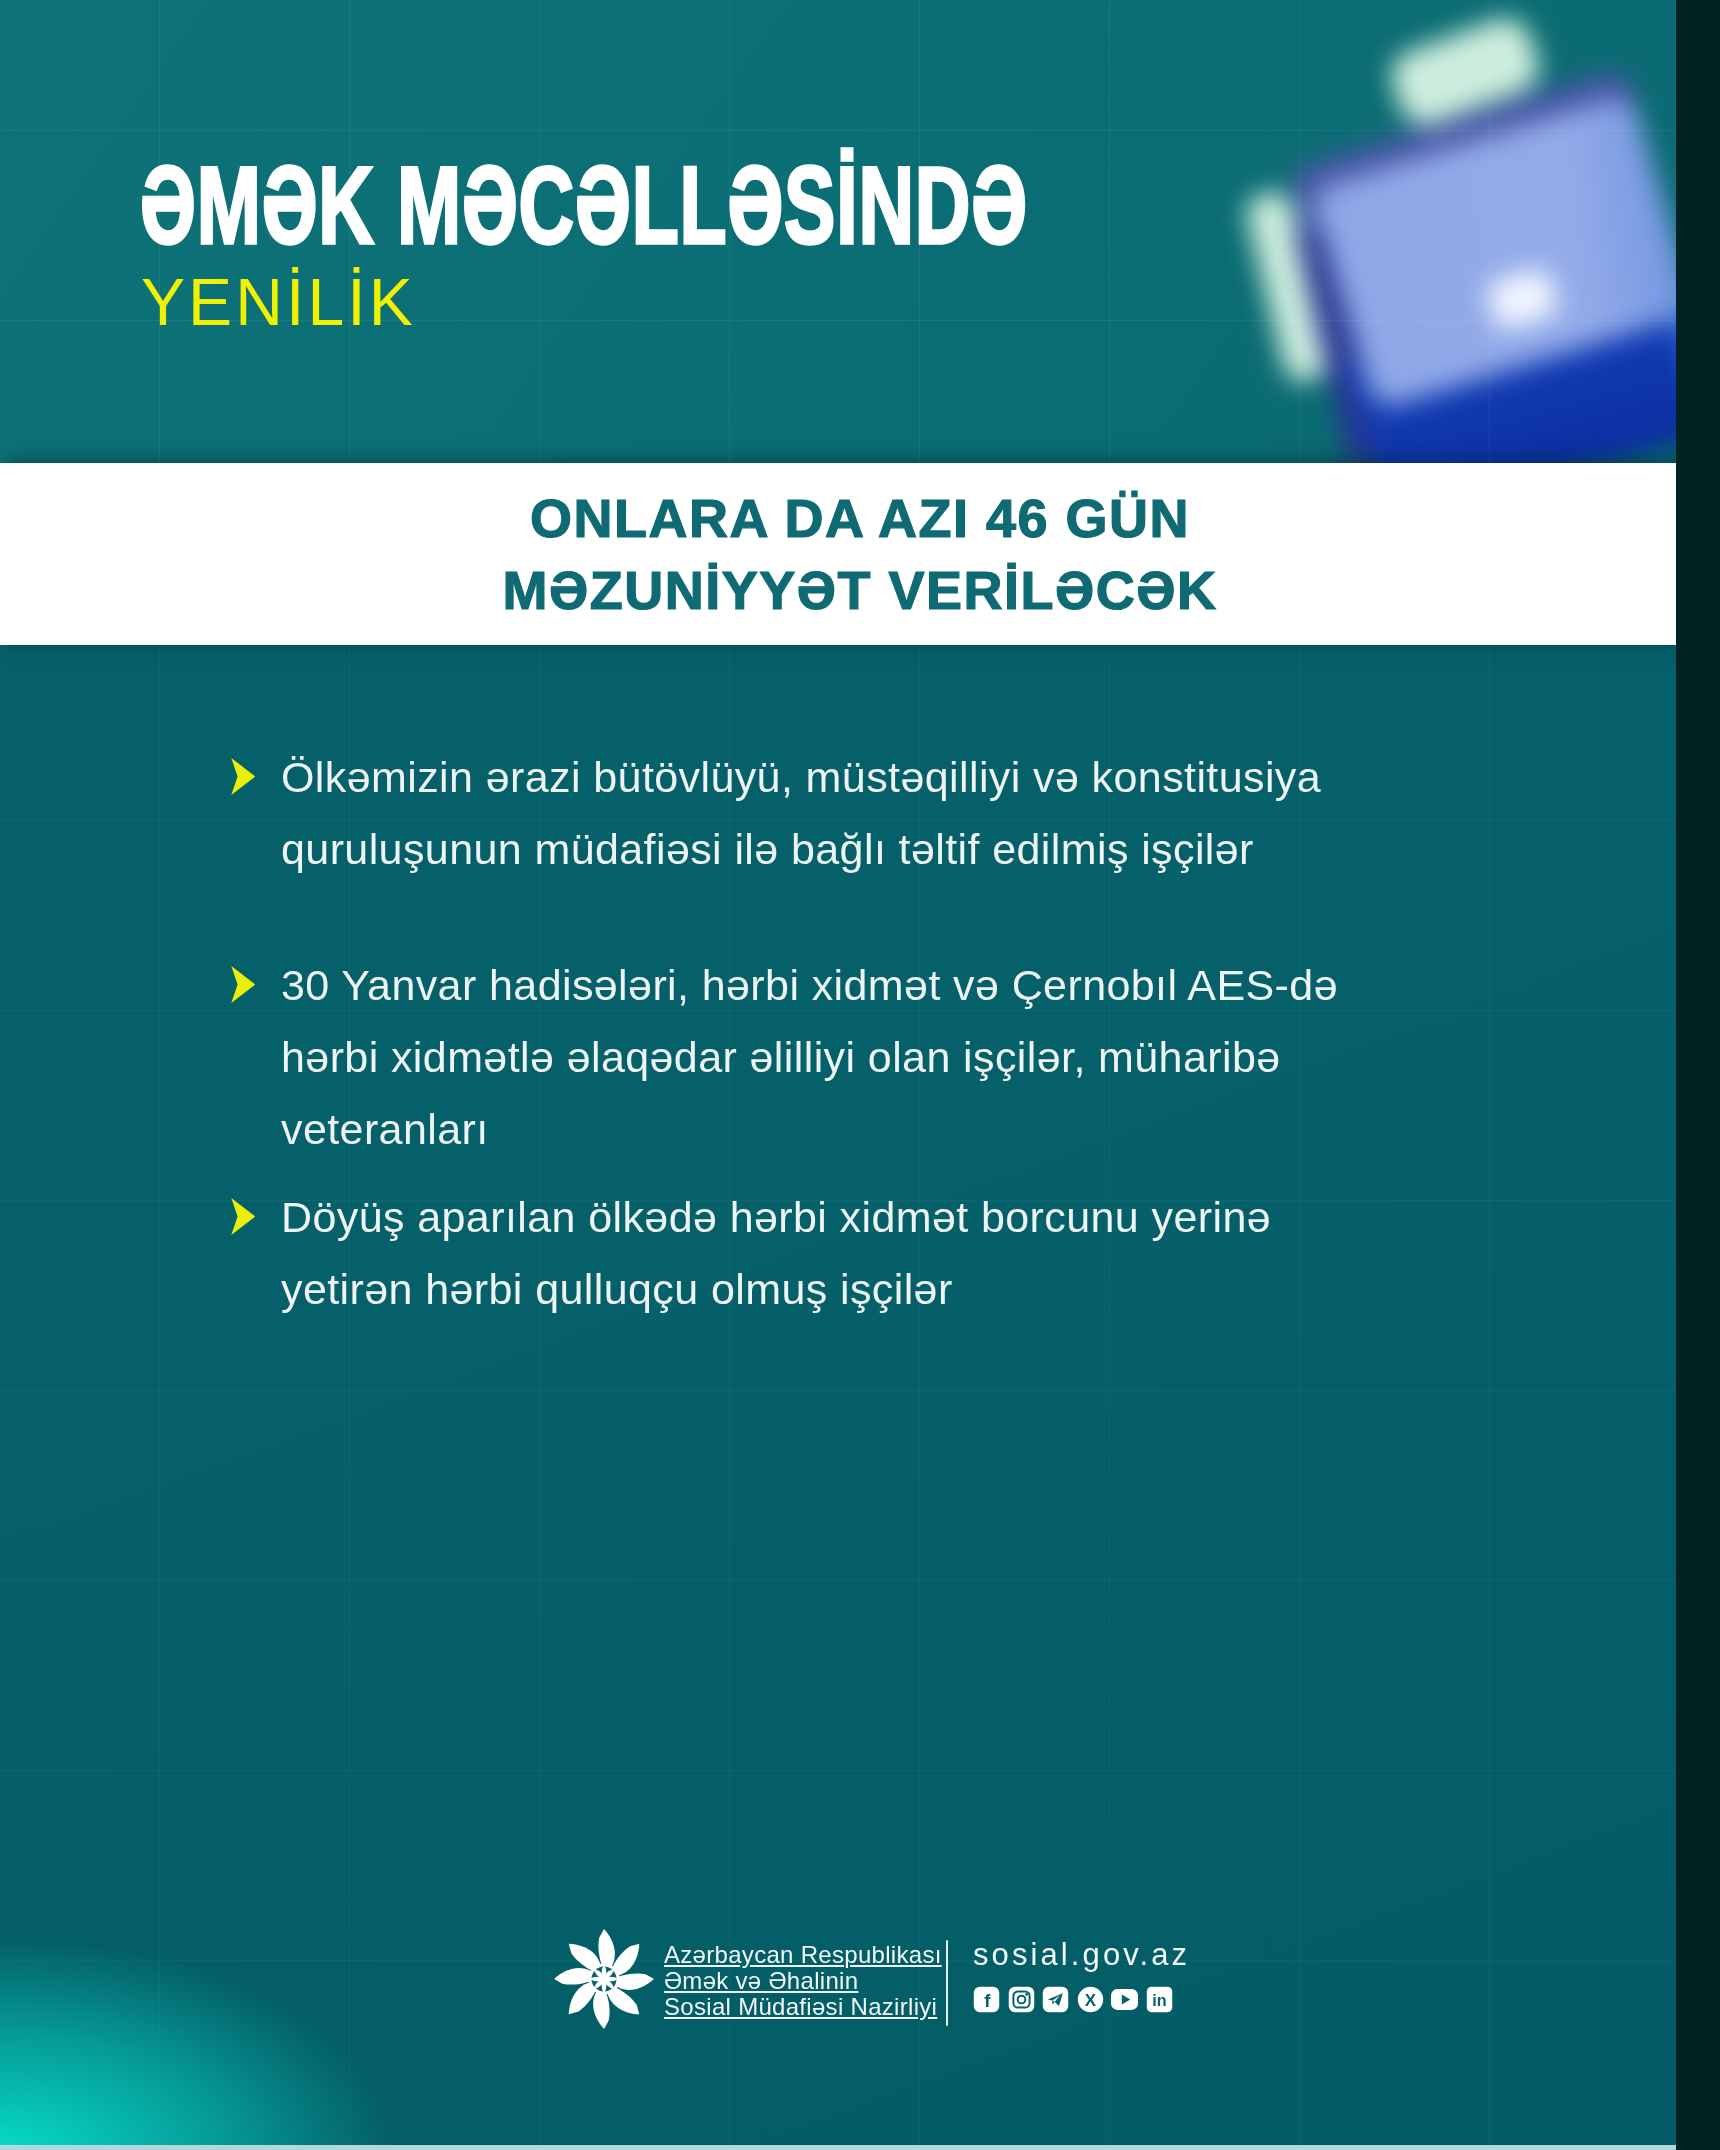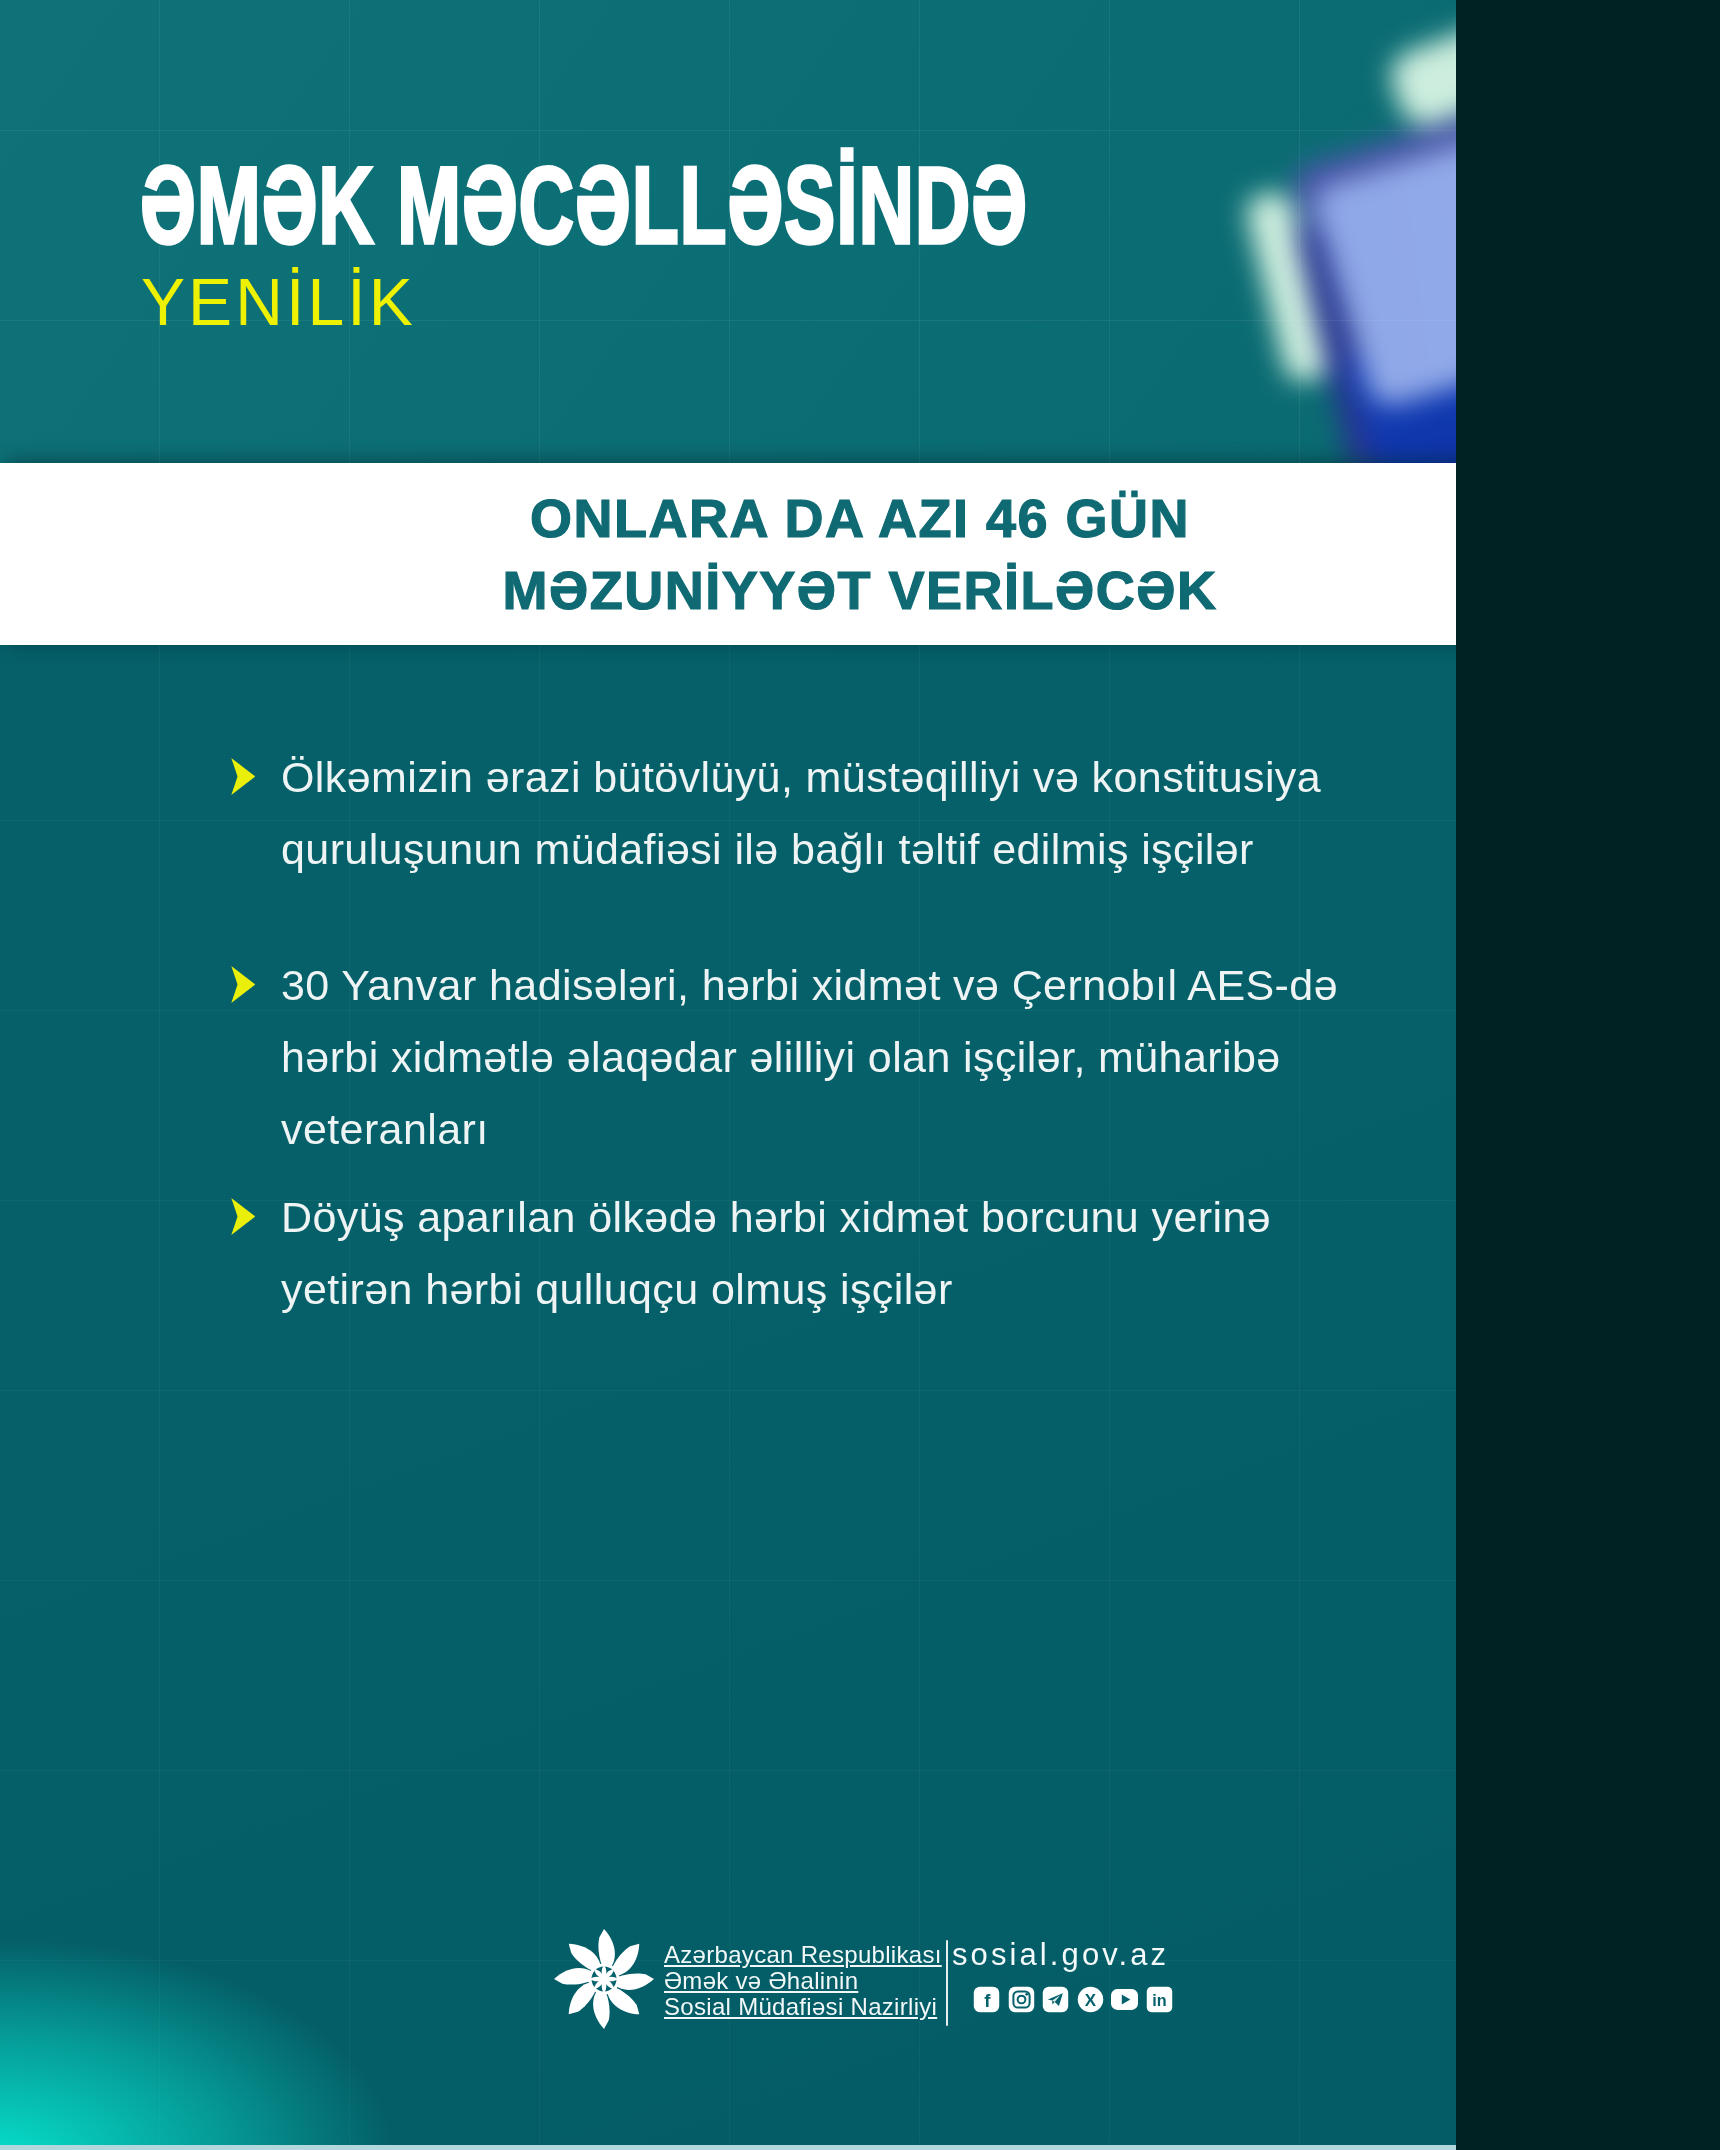--- a/index.html
+++ b/index.html
@@ -1,17 +1,17 @@
 <!DOCTYPE html>
 <html style="font-size:12.2px"><head>
 <meta charset="utf-8">
 <style>
   html,body{margin:0;padding:0;background:#022;}
   .poster{
-    position:relative; width:1456px; height:2151px; overflow:hidden;
+    position:relative; width:1676px; height:2151px; overflow:hidden;
     font-family:"Liberation Sans", sans-serif;
     background:linear-gradient(160deg,#066069 0%,#05606a 55%,#035c66 100%);
   }
   
   .header{
     position:absolute; left:0; top:0; width:1720px; height:463px;
     background:linear-gradient(125deg,#0e7278 0%,#0b6d74 60%,#096970 100%);
   }
   .grid::after{
     content:""; position:absolute; inset:0; pointer-events:none;
@@ -85,21 +85,21 @@
   }
   .bottom-strip{position:absolute; left:0; top:2145px; width:1720px; height:6.1px; background:#b2d7dc;}
   
   .footer-logo{position:absolute; left:552px; top:1927px; width:104px; height:104px;}
   .ministry{
     position:absolute; left:664px; top:1942px;
     font-size:24px; line-height:26px; color:#f2f8f8; letter-spacing:0.3px; white-space:pre-line;text-decoration:underline;
   }
   .divider{position:absolute; left:946px; top:1940px; width:2.3px; height:86px; background:rgba(255,255,255,.9); border-radius:1.5px;}
   .website{
-    position:absolute; left:952px; top:1937px;
+    position:absolute; left:973px; top:1937px;
     font-size:31px; color:#f4fafa; letter-spacing:3.1px;
   }
   .socials{position:absolute; left:973px; top:1986px; display:flex; gap:7.6px;}
   .socials svg{display:block;}
 </style>
 </head>
 <body>
 
 <div class="poster">
 

